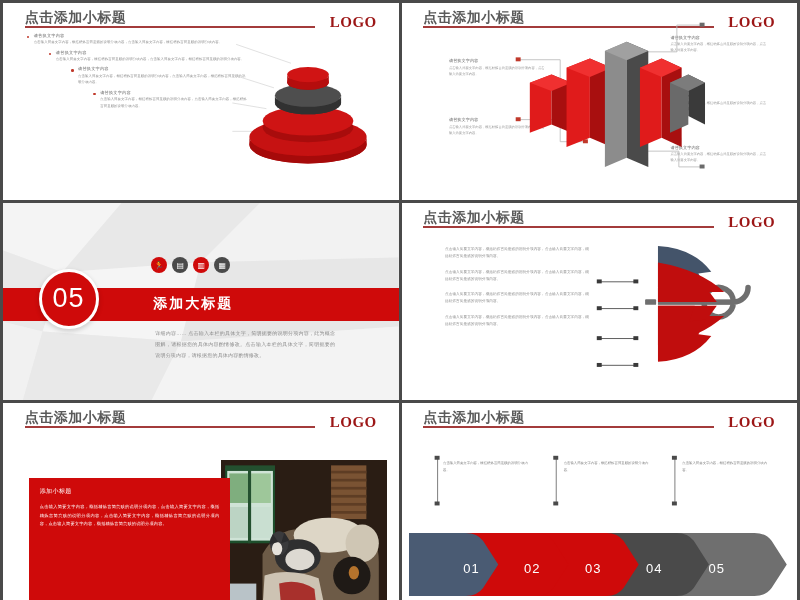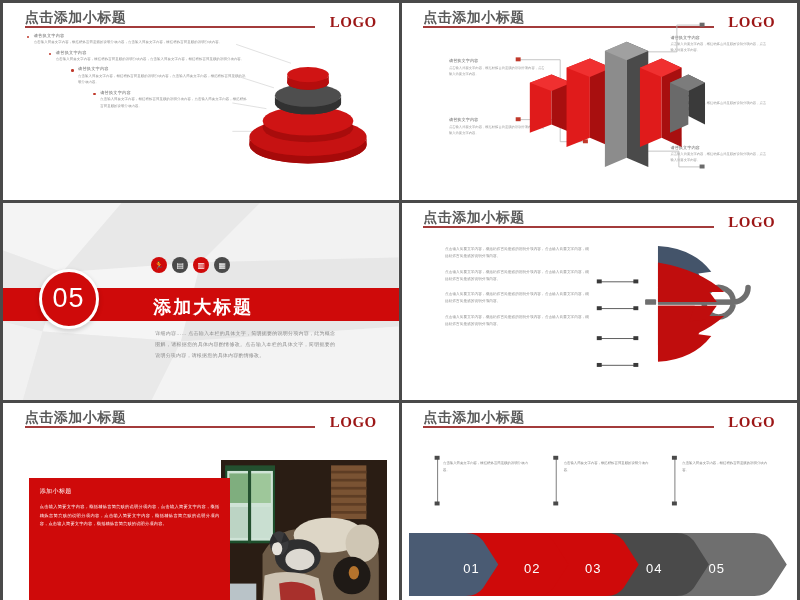--- a/index.html
+++ b/index.html
@@ -73,21 +73,21 @@
   .s3 .circle {
     position:absolute; left:9%; top:33.5%;
     width:60px; height:60px; border-radius:50%;
     background:#cf0a0a; border:3px solid #ffffff;
     box-shadow:0 2px 5px rgba(0,0,0,.18);
     display:flex; align-items:center; justify-content:center;
     color:#fff; font-size:27px; font-weight:300; letter-spacing:1px;
   }
   .s3 .bigtitle {
     position:absolute; left:38%; top:46.5%;
-    font-size:18px; font-weight:bold; color:#ffffff; letter-spacing:2px;
+    font-size:14px; font-weight:bold; color:#ffffff; letter-spacing:2px;
   }
   .s3 .icons { position:absolute; left:37.5%; top:27.5%; display:flex; gap:5px; }
   .s3 .ic { width:16px; height:16px; border-radius:50%;
             display:flex; align-items:center; justify-content:center;
             color:#fff; font-size:8px; }
   .s3 .ic.r { background:#cf0a0a; }
   .s3 .ic.d { background:#4a4a4a; }
   .s3 .body {
     position:absolute; left:38.5%; right:16%; top:63.5%;
     font-size:5px; line-height:2.15; color:#8c8c8c; text-align:justify;

